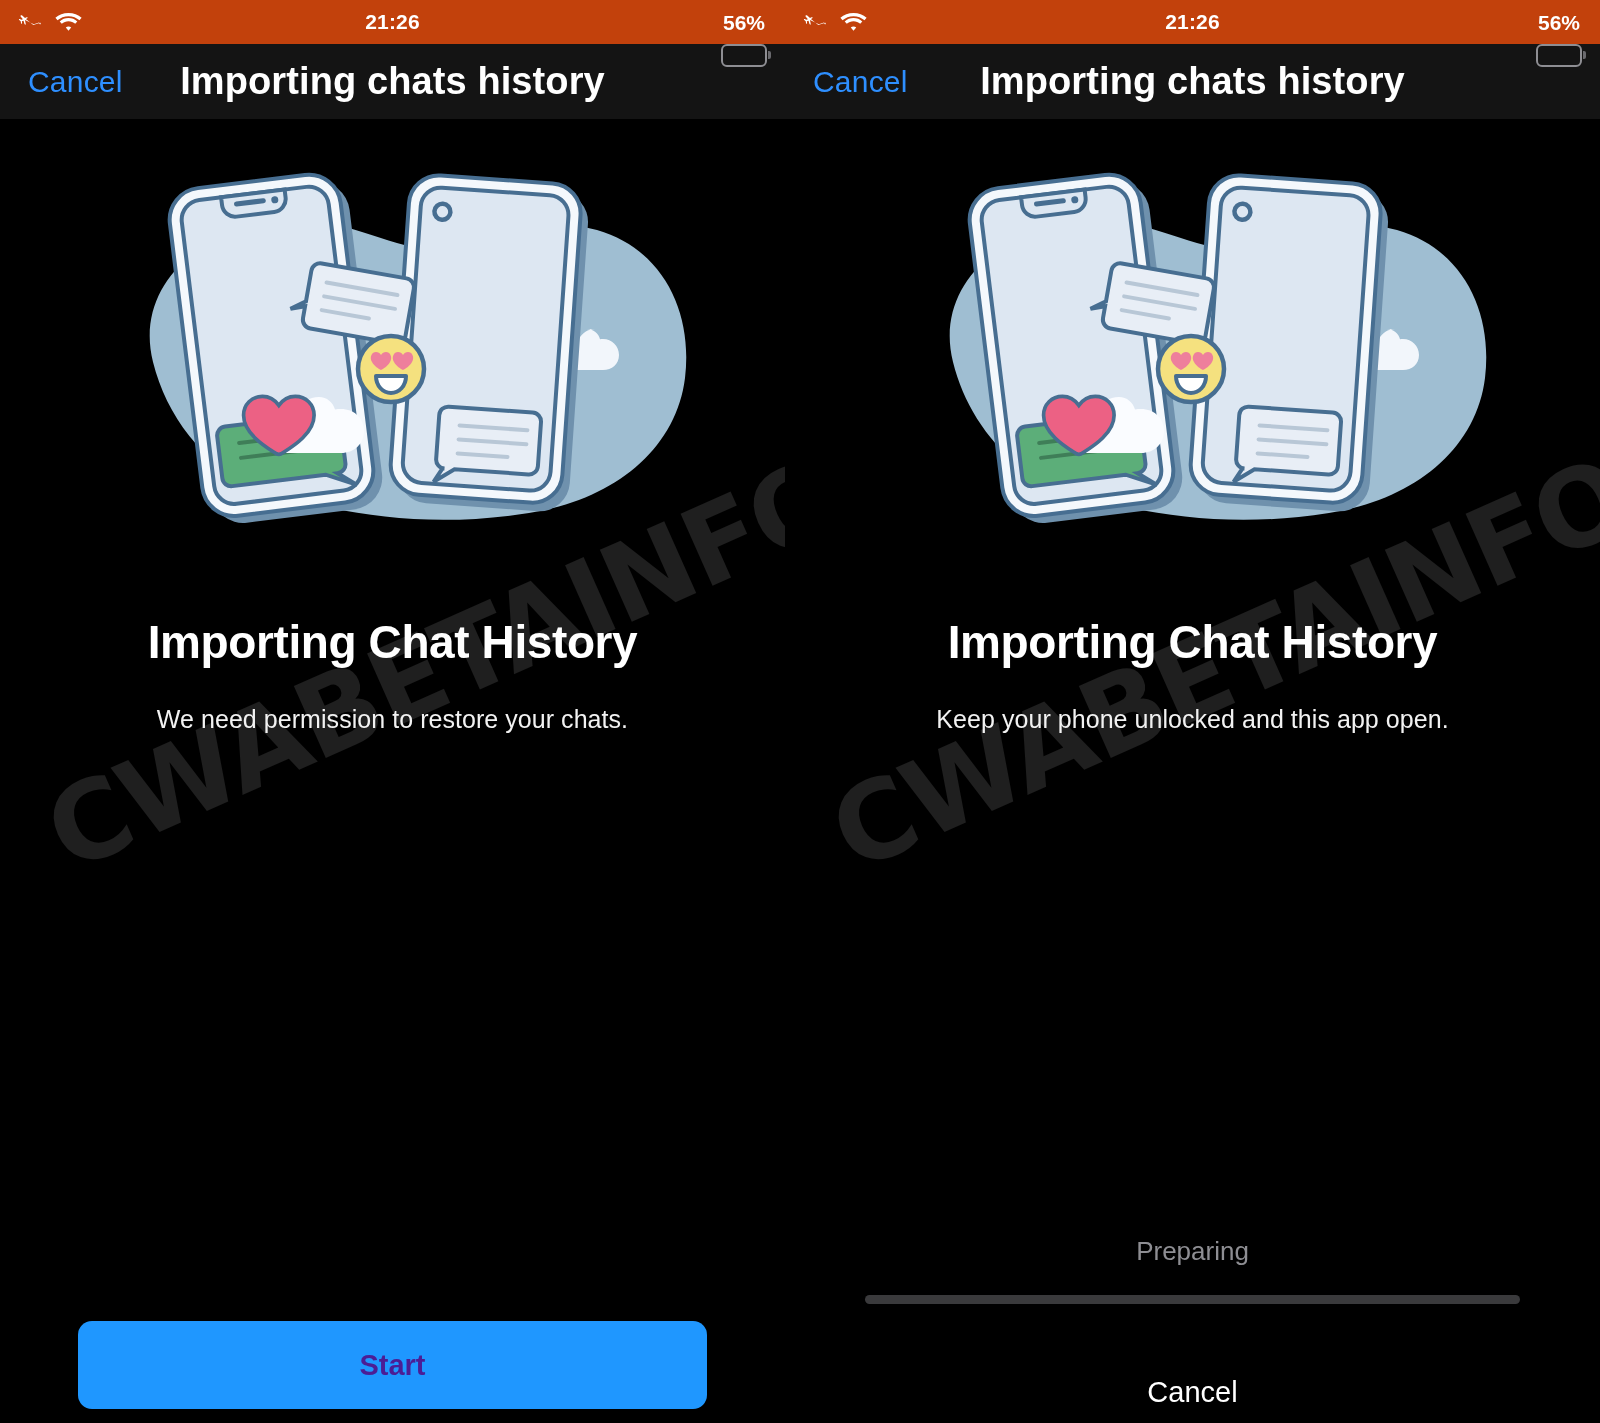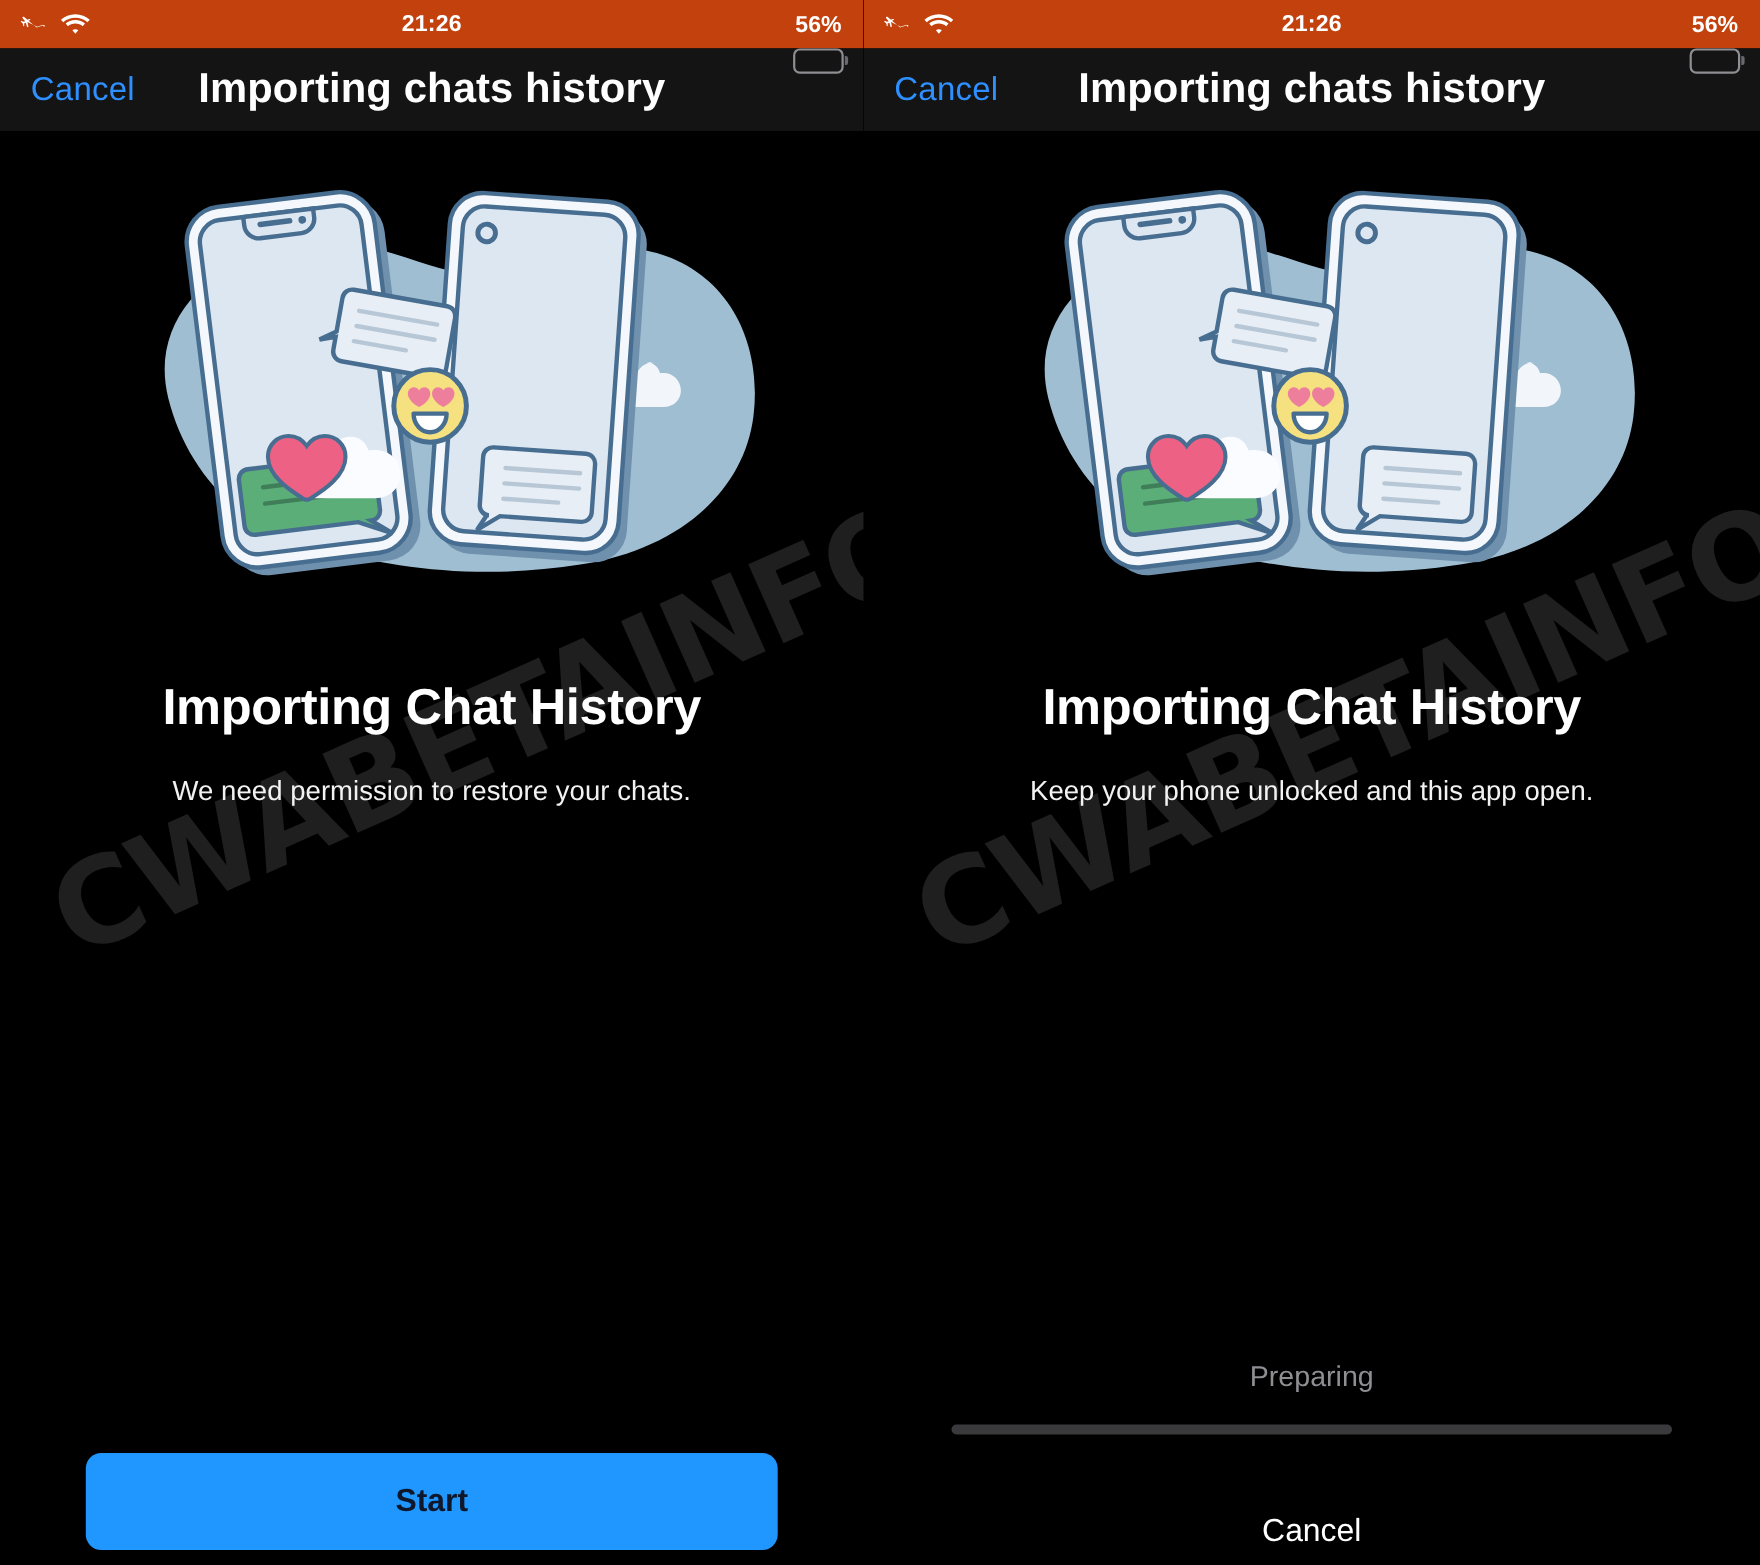--- a/index.html
+++ b/index.html
@@ -110,21 +110,21 @@
     white-space: nowrap;
   }
 
   
   .start-btn {
     position: absolute;
     left: 78px; right: 78px; bottom: 42px;
     height: 88px;
     background: #1f97ff;
     border-radius: 14px;
-    color: #0f172a; font-size: 29px; font-weight: 600;
+    color: #4c1d95; font-size: 29px; font-weight: 600;
     display: flex; align-items: center; justify-content: center;
     cursor: pointer;
     border: none;
   }
 
   
   .progress-wrap {
     position: absolute;
     left: 0; right: 0; bottom: 42px;
   }

